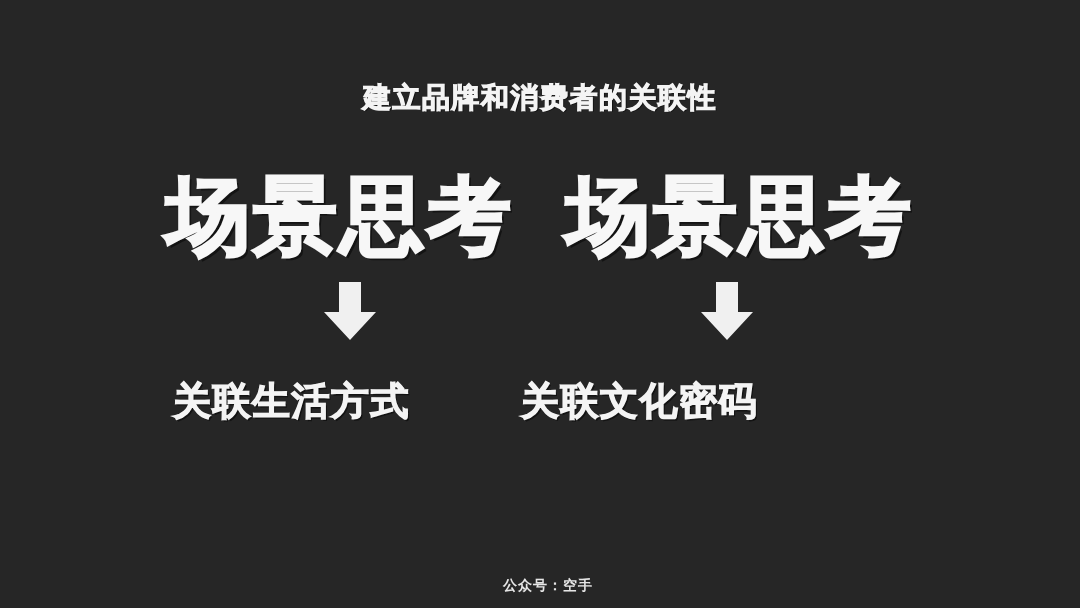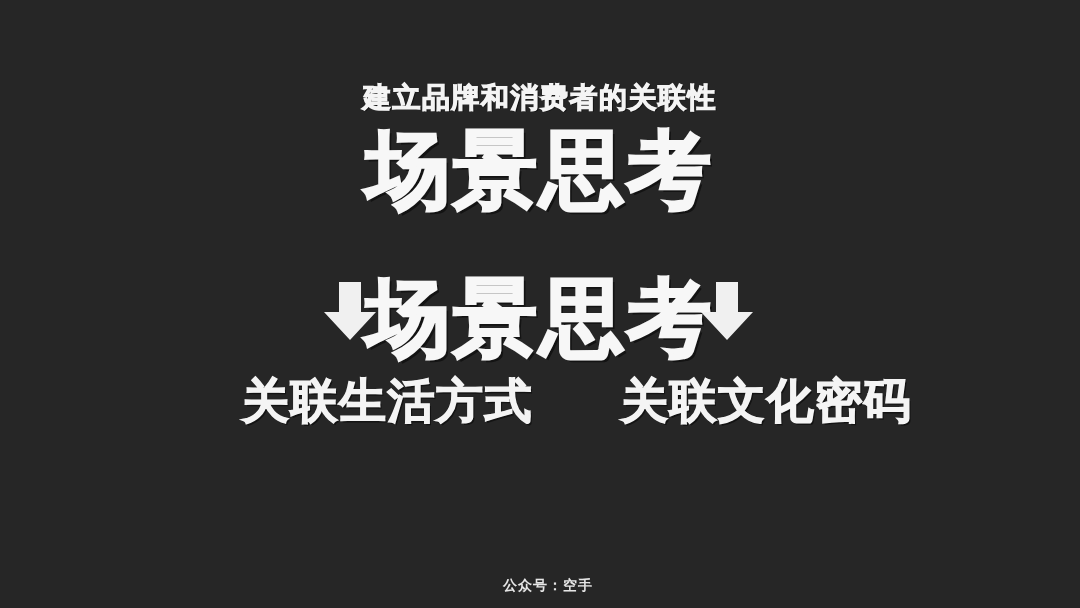--- a/index.html
+++ b/index.html
@@ -40,25 +40,24 @@
   }
 
   
   .title-row {
     position: absolute;
     left: 0;
     top: 163px;
     width: 1080px;
     height: 105px;
     display: flex;
-    flex-direction: column;
+    flex-direction: row;
     align-items: center;
     justify-content: center;
     gap: 52px;
-    margin-top: 28px;
   }
   .title-word {
     color: #f7f7f7;
     font-size: 84px;
     line-height: 96px;
     font-weight: 700;
     letter-spacing: 3px;
     white-space: nowrap;
     -webkit-text-stroke: 2.6px #f7f7f7;
     text-shadow: 3px 3px 0 rgba(0,0,0,0.5);
@@ -72,32 +71,32 @@
   }
   .arrow svg { display: block; width: 52px; height: 58px; }
   #arrow-left  { left: 324px; top: 282px; }
   #arrow-right { left: 701px; top: 282px; }
 
   
   .branch-label {
     position: absolute;
     top: 379px;
     width: 360px;
-    text-align: right;
+    text-align: left;
     color: #f4f4f4;
-    font-size: 47px;
+    font-size: 38px;
     line-height: 44px;
     font-weight: 700;
     letter-spacing: 1.5px;
     white-space: nowrap;
     -webkit-text-stroke: 1.2px #f4f4f4;
     text-shadow: 1.8px 1.8px 0 rgba(0,0,0,0.5);
   }
   #label-left  { left: 173px; }
-  #label-right { left: 552px; }
+  #label-right { left: 521px; }
 
   
   .footer {
     position: absolute;
     left: 8px;
     top: 575px;
     width: 1080px;
     text-align: center;
     color: #e6e6e6;
     font-size: 14px;

